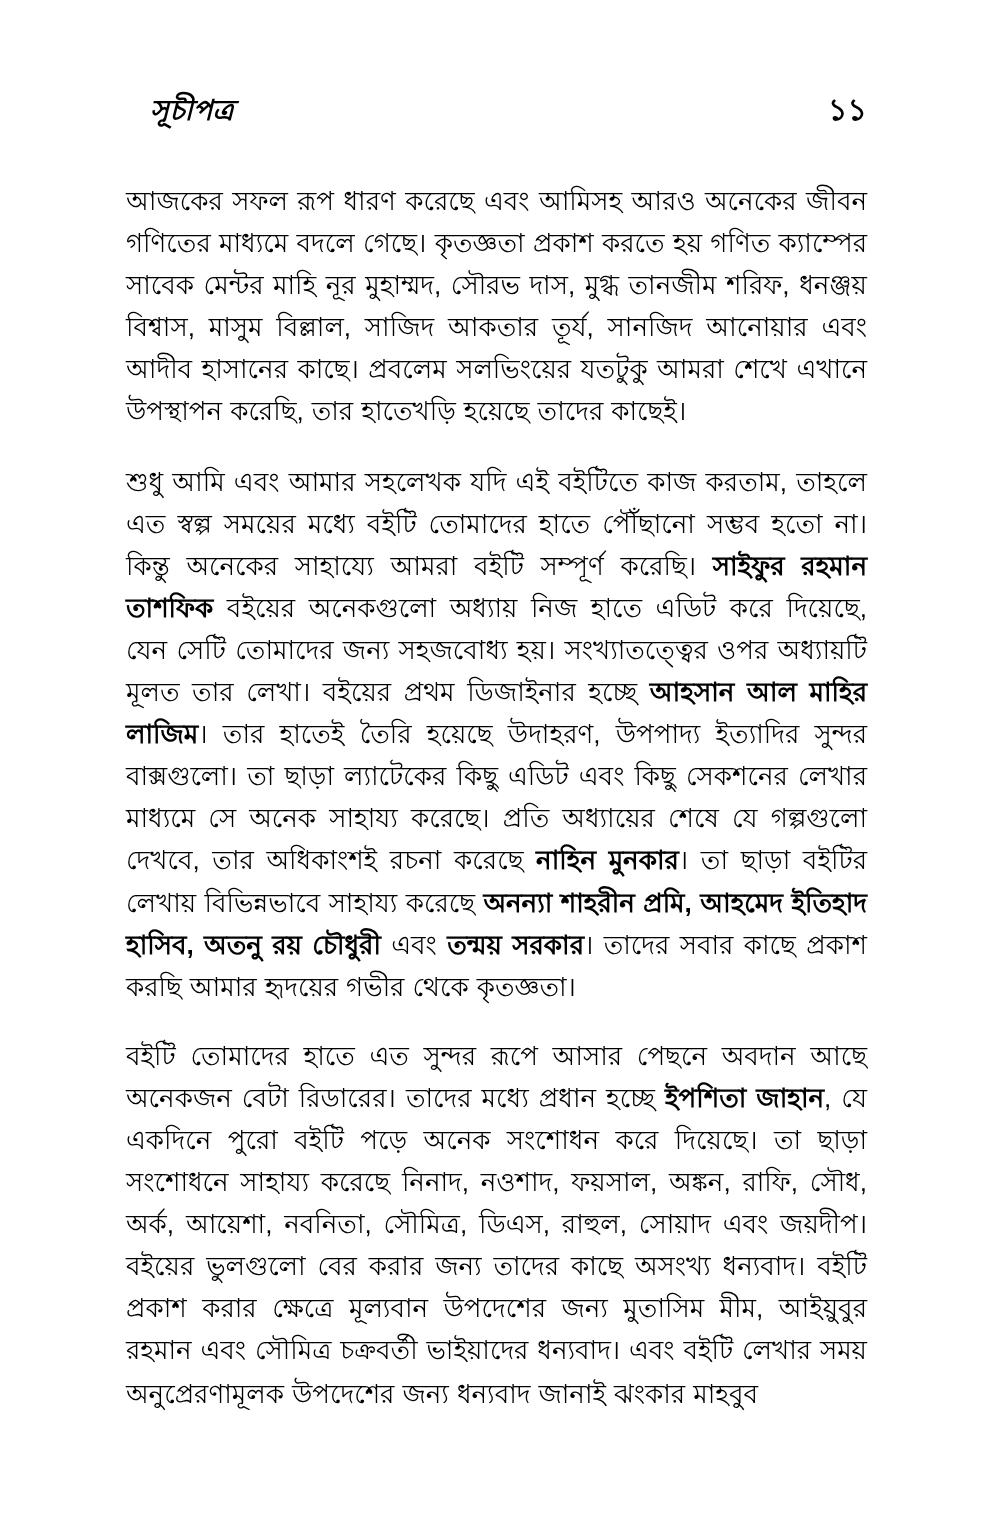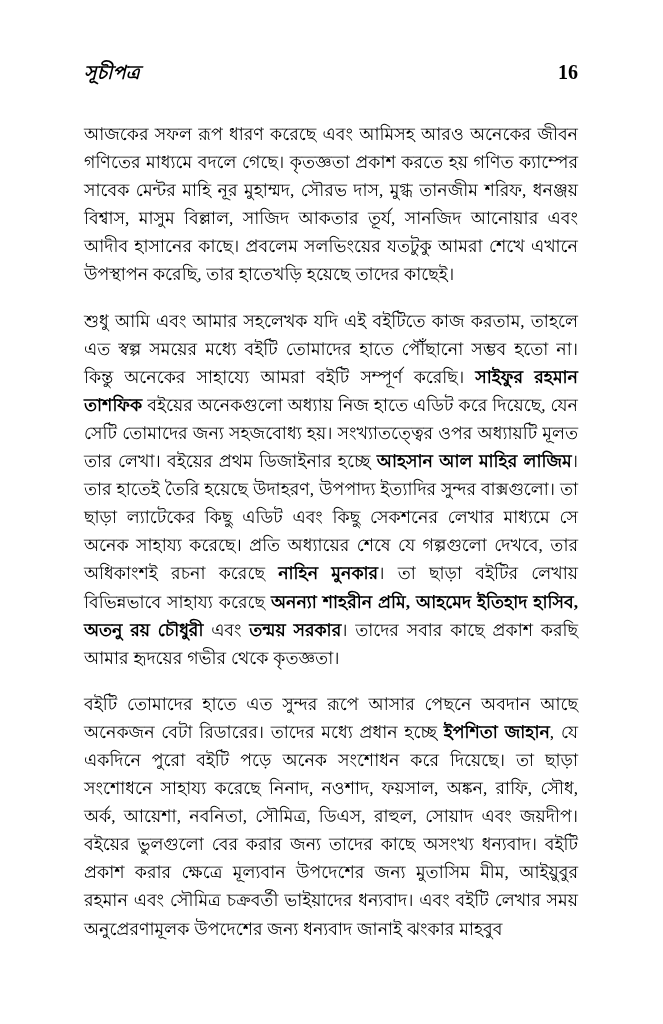--- a/index.html
+++ b/index.html
@@ -31,40 +31,41 @@
   }
 
   .header-title {
     font-family: "Liberation Serif", "DejaVu Serif", serif;
     font-style: italic;
     font-weight: 600;
     font-size: 19px;
     color: #000000;
     letter-spacing: 0.2px;
     white-space: nowrap;
+    margin-left: 16px;
   }
 
   .header-folio {
     font-family: "Liberation Serif", "DejaVu Serif", serif;
     font-weight: 700;
     font-size: 20px;
     color: #000000;
     white-space: nowrap;
   }
 
   
   .text-block {
     position: absolute;
     top: 120px;
     left: 84px;
     width: 494px;
   }
 
   .para {
-    font-family: Liberation Serif, serif;
+    font-family: Liberation Sans, sans-serif;
     font-size: 17.4px;
     line-height: 28.1px;
     color: #000000;
     text-align: justify;
     text-justify: inter-word;
     margin: 0 0 18px 0;
     word-spacing: 0.5px;
     hyphens: none;
   }
 
@@ -77,21 +78,21 @@
     font-weight: 700;
   }
 </style>
 </head>
 <body>
 
 <div class="page">
 
   <div class="running-header">
     <span class="header-title">সূচীপত্র</span>
-    <span class="header-folio">16</span>
+    <span class="header-folio">১১</span>
   </div>
 
   <div class="text-block">
     <p class="para">আজকের সফল রূপ ধারণ করেছে এবং আমিসহ আরও অনেকের জীবন গণিতের মাধ্যমে বদলে গেছে। কৃতজ্ঞতা প্রকাশ করতে হয় গণিত ক্যাম্পের সাবেক মেন্টর মাহি নূর মুহাম্মদ, সৌরভ দাস, মুগ্ধ তানজীম শরিফ, ধনঞ্জয় বিশ্বাস, মাসুম বিল্লাল, সাজিদ আকতার তূর্য, সানজিদ আনোয়ার এবং আদীব হাসানের কাছে। প্রবলেম সলভিংয়ের যতটুকু আমরা শেখে এখানে উপস্থাপন করেছি, তার হাতেখড়ি হয়েছে তাদের কাছেই।</p>
     <p class="para">শুধু আমি এবং আমার সহলেখক যদি এই বইটিতে কাজ করতাম, তাহলে এত স্বল্প সময়ের মধ্যে বইটি তোমাদের হাতে পৌঁছানো সম্ভব হতো না। কিন্তু অনেকের সাহায্যে আমরা বইটি সম্পূর্ণ করেছি। <b>সাইফুর রহমান তাশফিক</b> বইয়ের অনেকগুলো অধ্যায় নিজ হাতে এডিট করে দিয়েছে, যেন সেটি তোমাদের জন্য সহজবোধ্য হয়। সংখ্যাতত্ত্বের ওপর অধ্যায়টি মূলত তার লেখা। বইয়ের প্রথম ডিজাইনার হচ্ছে <b>আহসান আল মাহির লাজিম</b>। তার হাতেই তৈরি হয়েছে উদাহরণ, উপপাদ্য ইত্যাদির সুন্দর বাক্সগুলো। তা ছাড়া ল্যাটেকের কিছু এডিট এবং কিছু সেকশনের লেখার মাধ্যমে সে অনেক সাহায্য করেছে। প্রতি অধ্যায়ের শেষে যে গল্পগুলো দেখবে, তার অধিকাংশই রচনা করেছে <b>নাহিন মুনকার</b>। তা ছাড়া বইটির লেখায় বিভিন্নভাবে সাহায্য করেছে <b>অনন্যা শাহরীন প্রমি, আহমেদ ইতিহাদ হাসিব, অতনু রয় চৌধুরী</b> এবং <b>তন্ময় সরকার</b>। তাদের সবার কাছে প্রকাশ করছি আমার হৃদয়ের গভীর থেকে কৃতজ্ঞতা।</p>
     <p class="para">বইটি তোমাদের হাতে এত সুন্দর রূপে আসার পেছনে অবদান আছে অনেকজন বেটা রিডারের। তাদের মধ্যে প্রধান হচ্ছে <b>ইপশিতা জাহান</b>, যে একদিনে পুরো বইটি পড়ে অনেক সংশোধন করে দিয়েছে। তা ছাড়া সংশোধনে সাহায্য করেছে নিনাদ, নওশাদ, ফয়সাল, অঙ্কন, রাফি, সৌধ, অর্ক, আয়েশা, নবনিতা, সৌমিত্র, ডিএস, রাহুল, সোয়াদ এবং জয়দীপ। বইয়ের ভুলগুলো বের করার জন্য তাদের কাছে অসংখ্য ধন্যবাদ। বইটি প্রকাশ করার ক্ষেত্রে মূল্যবান উপদেশের জন্য মুতাসিম মীম, আইয়ুবুর রহমান এবং সৌমিত্র চক্রবর্তী ভাইয়াদের ধন্যবাদ। এবং বইটি লেখার সময় অনুপ্রেরণামূলক উপদেশের জন্য ধন্যবাদ জানাই ঝংকার মাহবুব</p>
   </div>
 
 </div>
 

